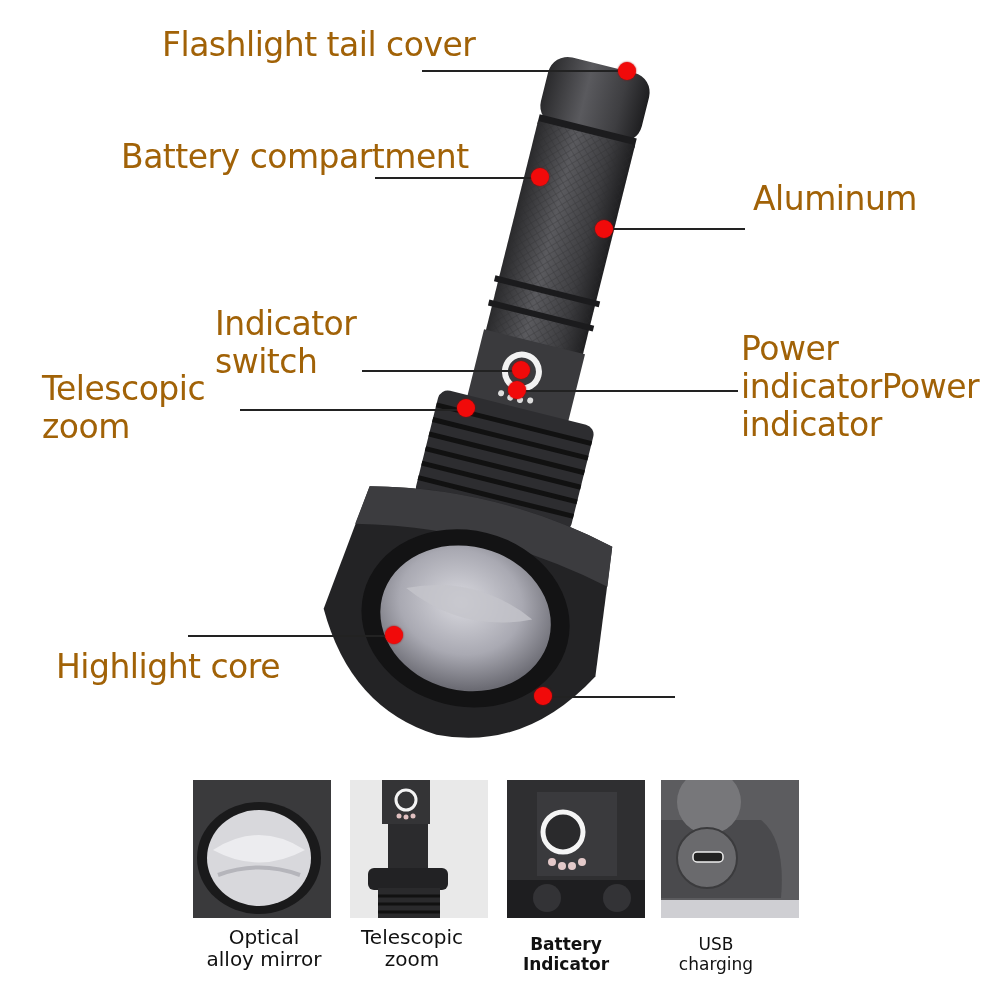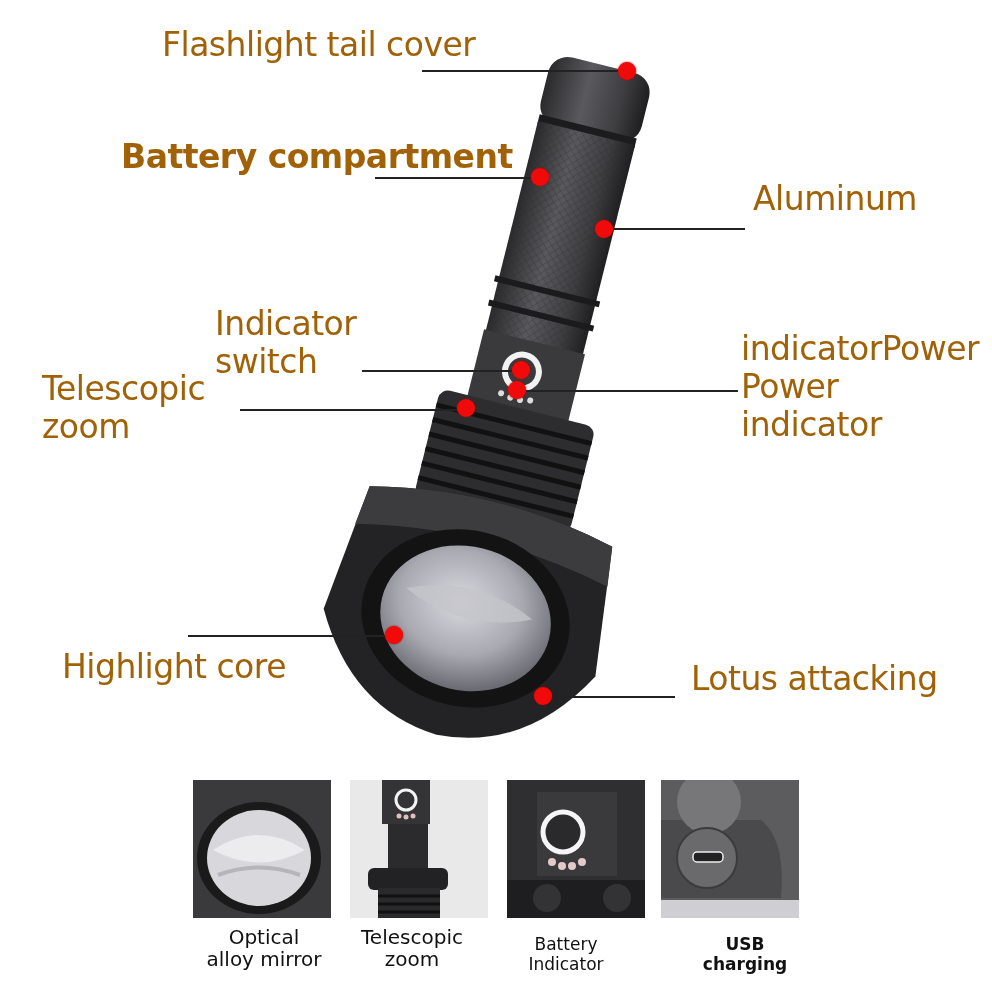--- a/index.html
+++ b/index.html
@@ -85,44 +85,43 @@
 <div class="dot" style="left:595px;top:220px;"></div>
 <div class="dot" style="left:512px;top:361px;"></div>
 <div class="dot" style="left:508px;top:381px;"></div>
 <div class="dot" style="left:457px;top:399px;"></div>
 <div class="dot" style="left:385px;top:626px;"></div>
 <div class="dot" style="left:534px;top:687px;"></div>
 
 <div class="label" style="left:162px;top:26px;">
   <div>Flashlight tail cover</div>
 </div>
-<div class="label" style="left:121px;top:138px;font-weight:bold;">
+<div class="label" style="left:121px;top:138px;">
   <div>Battery compartment</div>
 </div>
 <div class="label" style="left:753px;top:180px;">
   <div>Aluminum</div>
 </div>
 <div class="label" style="left:215px;top:305px;">
   <div>Indicator</div>
   <div>switch</div>
 </div>
 <div class="label" style="left:42px;top:370px;">
   <div>Telescopic</div>
   <div>zoom</div>
 </div>
 <div class="label" style="left:741px;top:330px;">
+  <div>Power</div>
   <div>indicatorPower</div>
-  <div>Power</div>
   <div>indicator</div>
 </div>
-<div class="label" style="left:62px;top:648px;">
+<div class="label" style="left:56px;top:648px;">
   <div>Highlight core</div>
 </div>
 <div class="label" style="left:691px;top:660px;">
-  <div>Lotus attacking</div>
 </div>
 
 <div class="thumb" style="left:193px;background:#2e2e30;">
   <svg width="138" height="138" viewBox="0 0 138 138">
     <rect width="138" height="138" fill="#3a3a3c"></rect>
     <ellipse cx="66" cy="78" rx="62" ry="56" fill="#1a1a1b"></ellipse>
     <ellipse cx="66" cy="78" rx="52" ry="48" fill="#d8d8dc"></ellipse>
     <path d="M20 70 Q66 40 112 70 Q66 95 20 70 Z" fill="#ececef"></path>
     <path d="M25 95 Q66 80 107 95" stroke="#b5b5bb" stroke-width="4" fill="none"></path>
   </svg>
@@ -171,20 +170,20 @@
 </div>
 
 <div class="caption" style="left:185px;top:926px;width:158px;">
   <div>Optical</div>
   <div>alloy mirror</div>
 </div>
 <div class="caption" style="left:342px;top:926px;width:140px;">
   <div>Telescopic</div>
   <div>zoom</div>
 </div>
-<div class="caption small" style="left:500px;top:934px;width:132px;">
+<div class="caption small" style="left:500px;top:934px;width:132px;font-weight:bold;">
   <div>Battery</div>
   <div>Indicator</div>
 </div>
-<div class="caption small" style="left:680px;top:934px;width:130px;font-weight:bold;">
+<div class="caption small" style="left:651px;top:934px;width:130px;">
   <div>USB</div>
   <div>charging</div>
 </div>
 
 </body></html>

